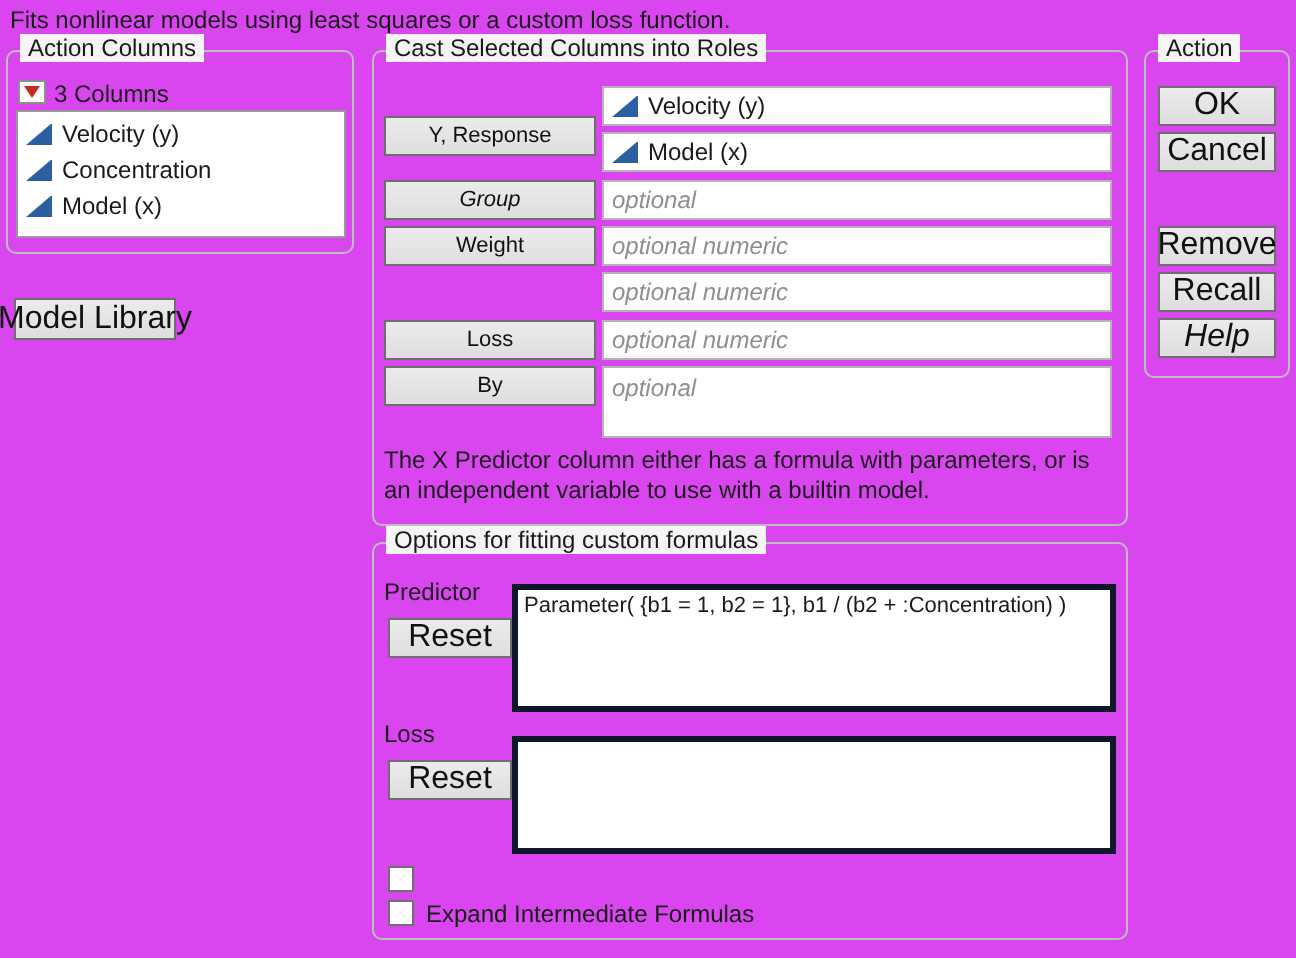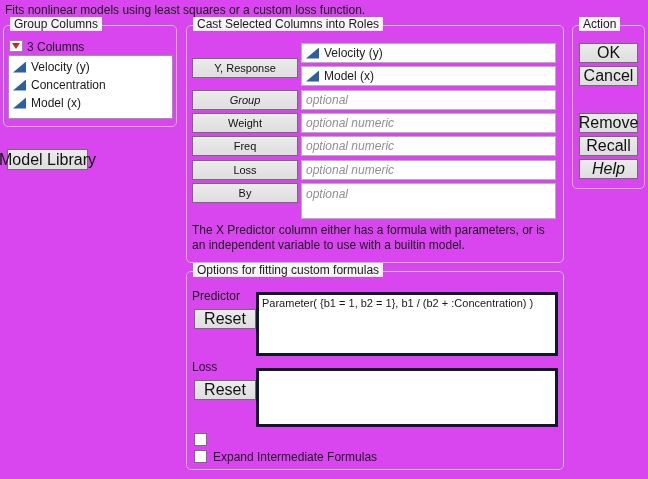--- a/index.html
+++ b/index.html
@@ -132,21 +132,21 @@
   .note { position: absolute; line-height: 15px; }
 </style>
 </head>
 <body>
 
 <div id="window">
 
   <div class="label" style="left:5px; top:3px;">Fits nonlinear models using least squares or a custom loss function.</div>
 
   <div class="groupbox" style="left:3px; top:25px; width:174px; height:102px;">
-    <span class="legend">Group Columns</span>
+    <span class="legend">Action Columns</span>
   </div>
 
   <div class="red-tri-btn" style="left:9px; top:40px;">
     <span class="red-tri"></span>
   </div>
   <div class="label" style="left:27px; top:40px;">3 Columns</div>
 
   <div class="listbox" style="left:8px; top:55px; width:165px; height:64px;">
     <div class="list-item">
       <span class="tri-blue"></span>
@@ -186,21 +186,20 @@
   <div class="btn role" style="left:192px; top:90px; width:106px; height:20px;font-style:italic;">Group</div>
   <div class="field" style="left:301px; top:90px; width:255px; height:20px;">
     <span class="placeholder">optional</span>
   </div>
 
   <div class="btn role" style="left:192px; top:113px; width:106px; height:20px;">Weight</div>
   <div class="field" style="left:301px; top:113px; width:255px; height:20px;">
     <span class="placeholder">optional numeric</span>
   </div>
 
-  <div class="btn role" style="left:192px; top:136px; width:106px; height:20px;">Freq</div>
   <div class="field" style="left:301px; top:136px; width:255px; height:20px;">
     <span class="placeholder">optional numeric</span>
   </div>
 
   <div class="btn role" style="left:192px; top:160px; width:106px; height:20px;">Loss</div>
   <div class="field" style="left:301px; top:160px; width:255px; height:20px;">
     <span class="placeholder">optional numeric</span>
   </div>
 
   <div class="btn role" style="left:192px; top:183px; width:106px; height:20px;">By</div>

